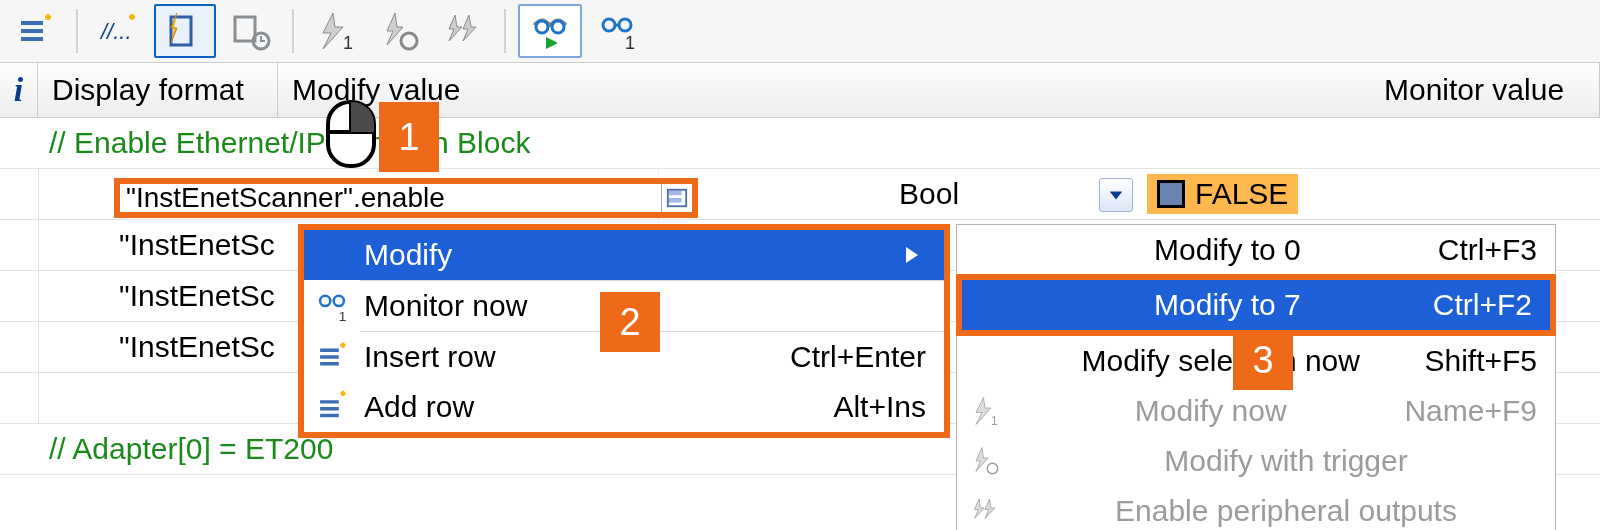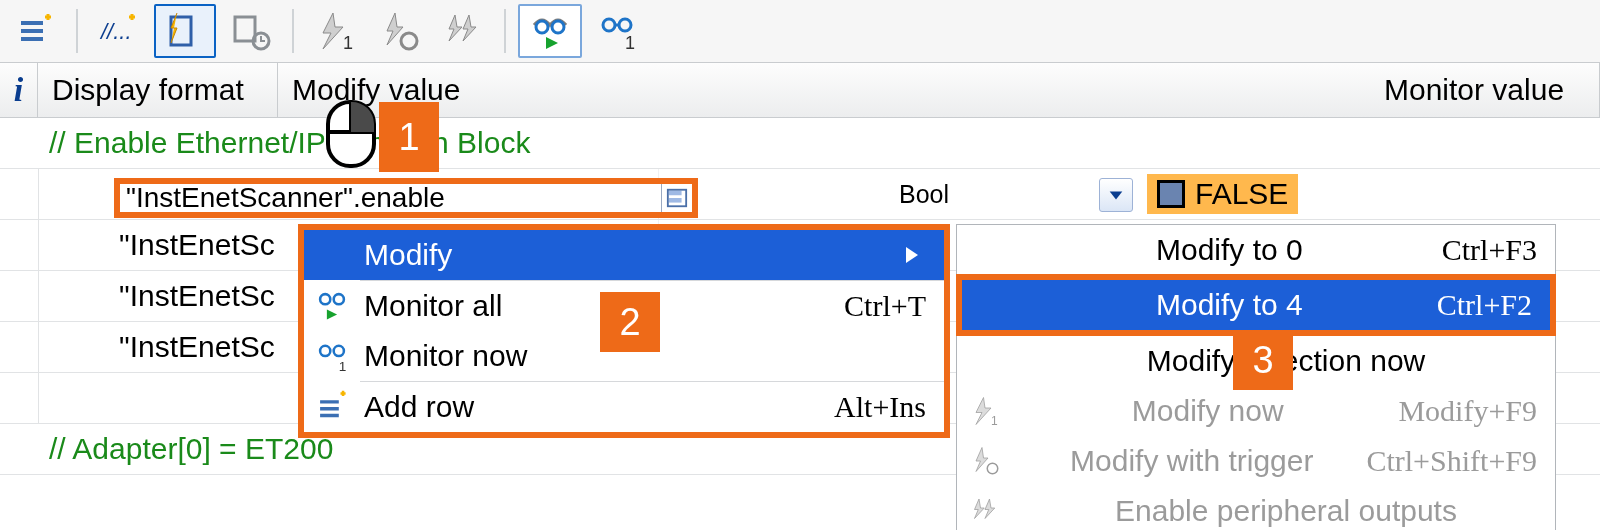--- a/index.html
+++ b/index.html
@@ -108,21 +108,21 @@
   }
   .grow .c1 {
     flex: 0 0 620px; height: 100%;
     border-right: 1px solid #f0f1f2;
     display: flex; align-items: center;
     padding-left: 80px;
     box-sizing: border-box;
     font-size: 30px;
   }
   .grow .c2 { flex: 0 0 232px; }
-  .grow .c3 { flex: 0 0 240px; display:flex; align-items:center; padding-left:8px; font-size:25px;}
+  .grow .c3 { flex: 0 0 240px; display:flex; align-items:center; padding-left:8px; font-size:30px;}
   .grow .c4 { flex: 0 0 230px; display:flex; padding-left:8px;}
   .grow .c5 { flex: 1 1 auto; }
 
   .comment {
     color: #1a8a1a;
     font-size: 30px;
     padding-left: 10px;
   }
   .comment-row .c0 { border-right-color: transparent; }
   .comment-row .c1 { border-right: none; padding-left: 0; flex: 1 1 auto; }
@@ -241,21 +241,20 @@
     align-items: center;
     justify-content: center;
   }
   .mr-label {
     flex: 1 1 auto;
     padding-left: 4px;
   }
   .mr-shortcut {
     padding-right: 18px;
     color: inherit;
-    font-family: Liberation Serif, serif;
   }
   .mr-arrow {
     width: 30px;
     padding-right: 10px;
   }
   .menu-sep {
     height: 0;
     border-top: 1px solid #d6d8db;
     margin-left: 56px;
   }
@@ -466,39 +465,38 @@
       <div class="mr-arrow">
         <svg width="16" height="20" viewBox="0 0 16 20">
             <polygon points="2,2 14,10 2,18" fill="#fff"></polygon>
           </svg>
       </div>
     </div>
     <div class="menu-sep"></div>
     <div class="menu-row">
       <div class="mr-icon">
         <svg width="34" height="34" viewBox="0 0 40 40">
-            <circle cx="12" cy="12" r="6" fill="none" stroke="#1e74c8" stroke-width="3"></circle>
-            <circle cx="28" cy="12" r="6" fill="none" stroke="#1e74c8" stroke-width="3"></circle>
-            <polygon points="14,24 14,36 26,30" fill="#17a22e"></polygon>
-          </svg>
-      </div>
-      <div class="mr-label">Monitor all</div>
-      <div class="mr-shortcut">Ctrl+T</div>
-    </div>
+            <circle cx="12" cy="14" r="6" fill="none" stroke="#1e74c8" stroke-width="3"></circle>
+            <circle cx="28" cy="14" r="6" fill="none" stroke="#1e74c8" stroke-width="3"></circle>
+            <text x="28" y="38" font-size="16" fill="#333">1</text>
+          </svg>
+      </div>
+      <div class="mr-label">Monitor now</div>
+    </div>
+    <div class="menu-sep"></div>
     <div class="menu-row">
       <div class="mr-icon">
         <svg width="34" height="34" viewBox="0 0 40 40">
-            <circle cx="12" cy="14" r="6" fill="none" stroke="#1e74c8" stroke-width="3"></circle>
-            <circle cx="28" cy="14" r="6" fill="none" stroke="#1e74c8" stroke-width="3"></circle>
-            <text x="28" y="38" font-size="16" fill="#333">1</text>
-          </svg>
-      </div>
-      <div class="mr-label">Monitor now</div>
-    </div>
-    <div class="menu-sep"></div>
+            <path d="M6 28 h22 M6 20 h22 M6 12 h22" stroke="#3b6fb3" stroke-width="4"></path>
+            <path d="M30 6 l6 0 M33 3 l0 6" stroke="#f7b500" stroke-width="3"></path>
+          </svg>
+      </div>
+      <div class="mr-label">Insert row</div>
+      <div class="mr-shortcut">Ctrl+Enter</div>
+    </div>
     <div class="menu-row">
       <div class="mr-icon">
         <svg width="34" height="34" viewBox="0 0 40 40">
             <path d="M6 30 h22 M6 22 h22 M6 14 h22" stroke="#3b6fb3" stroke-width="4"></path>
             <path d="M30 4 l6 0 M33 1 l0 6" stroke="#f7b500" stroke-width="3"></path>
           </svg>
       </div>
       <div class="mr-label">Add row</div>
       <div class="mr-shortcut">Alt+Ins</div>
     </div>
@@ -506,47 +504,47 @@
 
   <div class="submenu">
     <div class="menu-row">
       <div class="mr-icon"></div>
       <div class="mr-label">Modify to 0</div>
       <div class="mr-shortcut">Ctrl+F3</div>
     </div>
     <div class="sub-hl-wrap">
       <div class="menu-row">
         <div class="mr-icon"></div>
-        <div class="mr-label">Modify to 4</div>
+        <div class="mr-label">Modify to 7</div>
         <div class="mr-shortcut">Ctrl+F2</div>
       </div>
     </div>
     <div class="menu-row">
       <div class="mr-icon"></div>
       <div class="mr-label">Modify selection now</div>
+      <div class="mr-shortcut">Shift+F5</div>
     </div>
     <div class="menu-row disabled">
       <div class="mr-icon">
         <svg width="30" height="30" viewBox="0 0 40 40">
             <path d="M18 2 l-10 20 h8 l-8 16 l20 -22 h-8 z" fill="#dcdcdc" stroke="#9b9b9b"></path>
             <text x="28" y="38" font-size="16" fill="#9b9b9b">1</text>
           </svg>
       </div>
       <div class="mr-label">Modify now</div>
-      <div class="mr-shortcut disabled">Modify+F9</div>
+      <div class="mr-shortcut disabled">Name+F9</div>
     </div>
     <div class="menu-row disabled">
       <div class="mr-icon">
         <svg width="30" height="30" viewBox="0 0 40 40">
             <path d="M16 2 l-8 18 h6 l-6 14 l16 -18 h-6 z" fill="#dcdcdc" stroke="#9b9b9b"></path>
             <circle cx="30" cy="30" r="7" fill="none" stroke="#9b9b9b" stroke-width="2"></circle>
           </svg>
       </div>
       <div class="mr-label">Modify with trigger</div>
-      <div class="mr-shortcut disabled">Ctrl+Shift+F9</div>
     </div>
     <div class="menu-row disabled">
       <div class="mr-icon">
         <svg width="30" height="30" viewBox="0 0 40 40">
             <path d="M12 4 l-6 14 h5 l-5 12 l13 -14 h-5 z" fill="#dcdcdc" stroke="#9b9b9b"></path>
             <path d="M26 4 l-6 14 h5 l-5 12 l13 -14 h-5 z" fill="#dcdcdc" stroke="#9b9b9b"></path>
           </svg>
       </div>
       <div class="mr-label">Enable peripheral outputs</div>
     </div>

